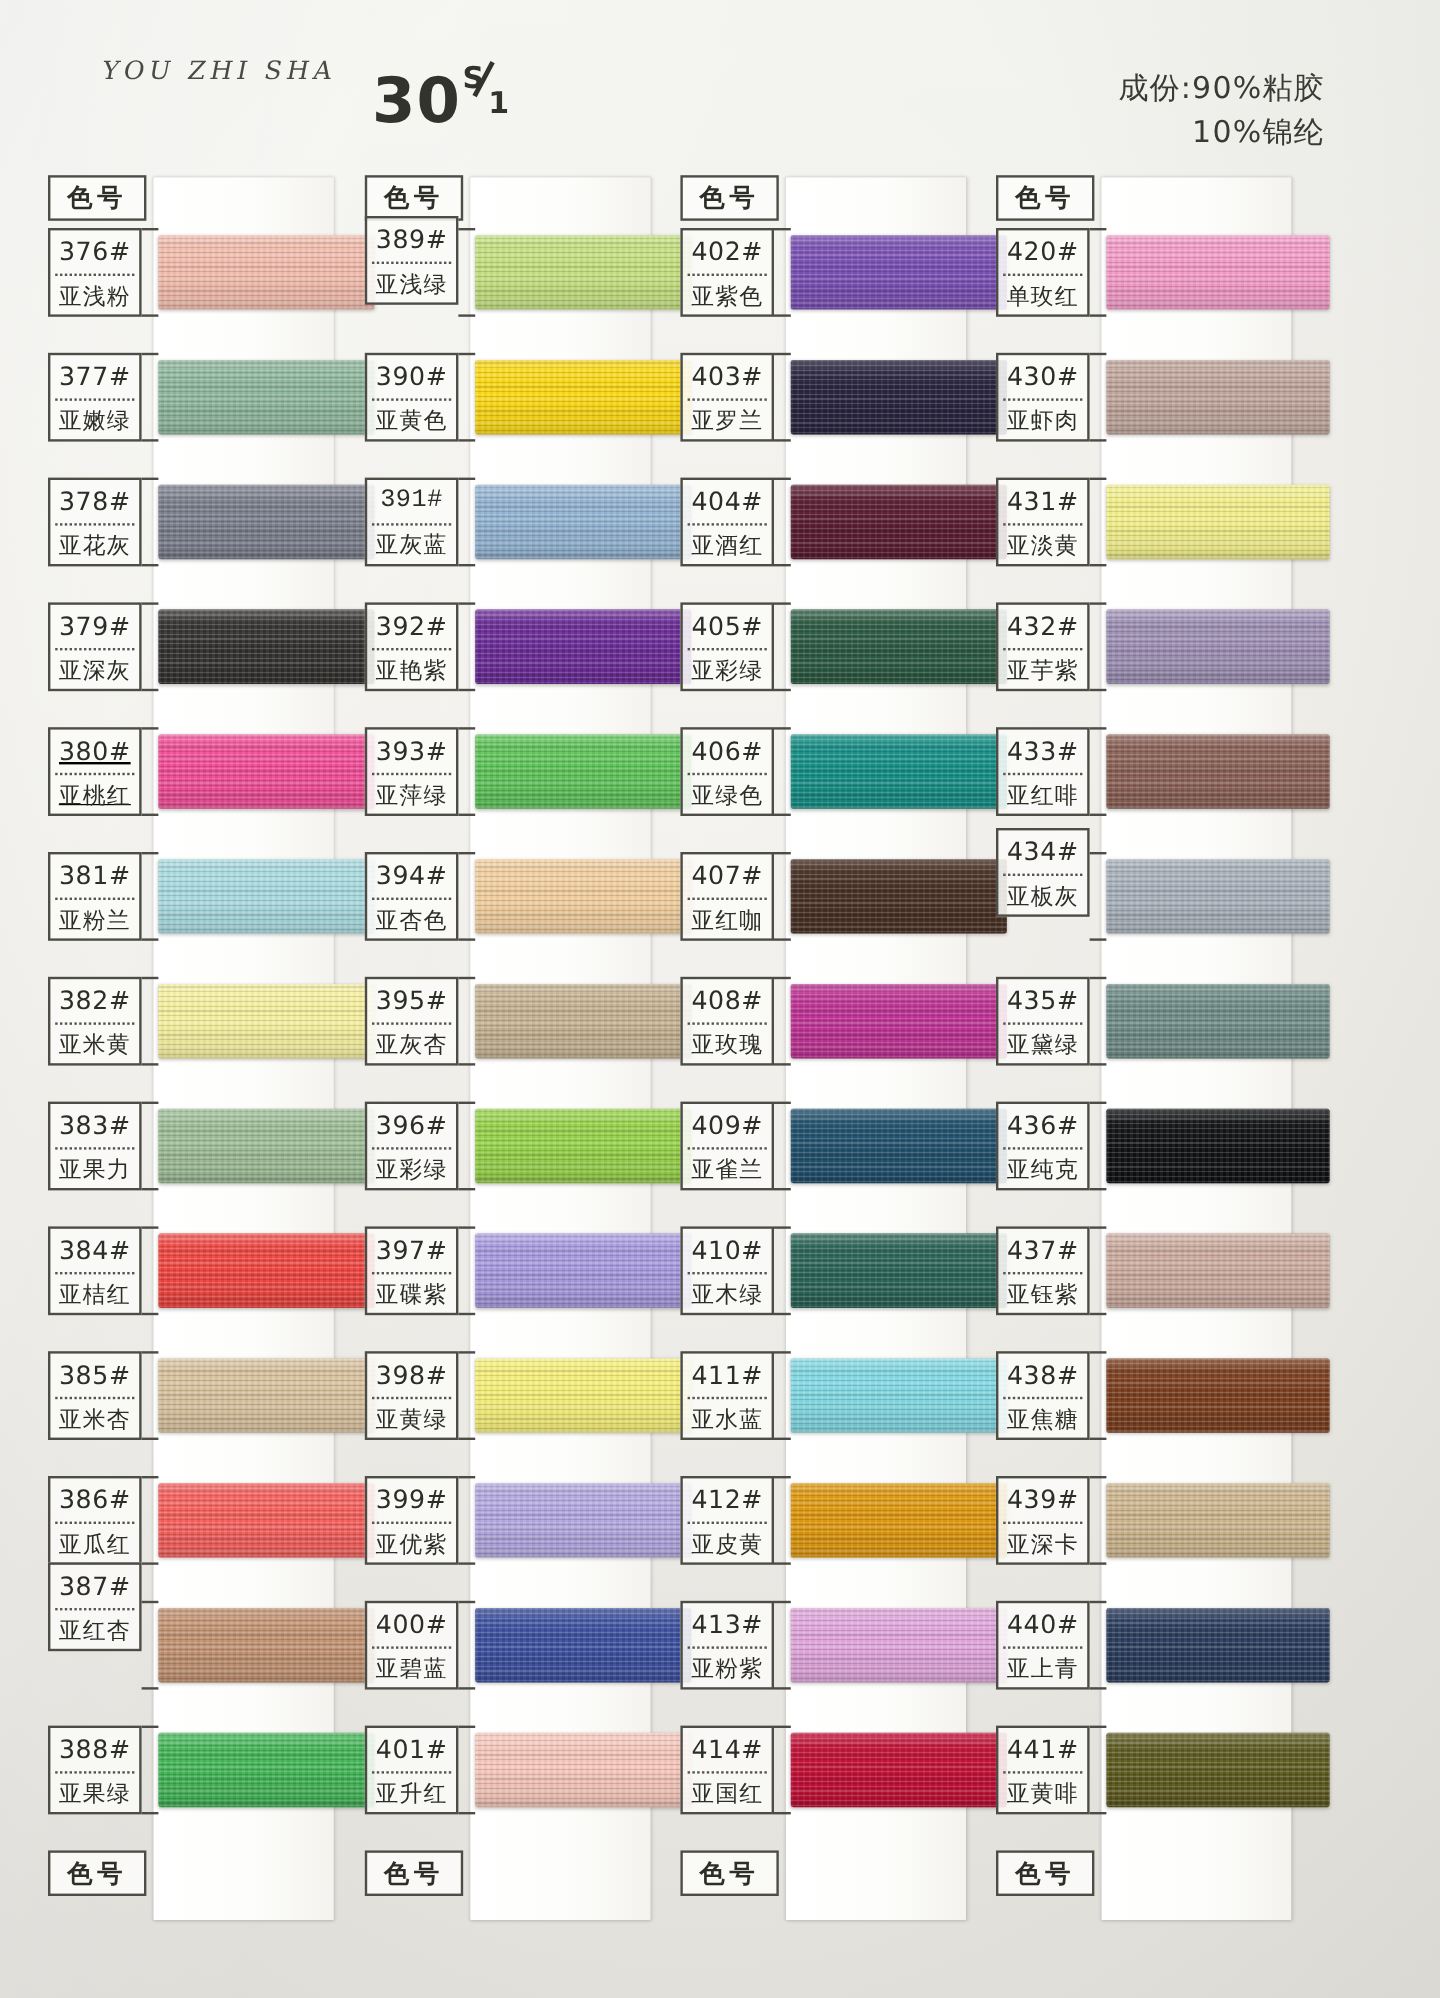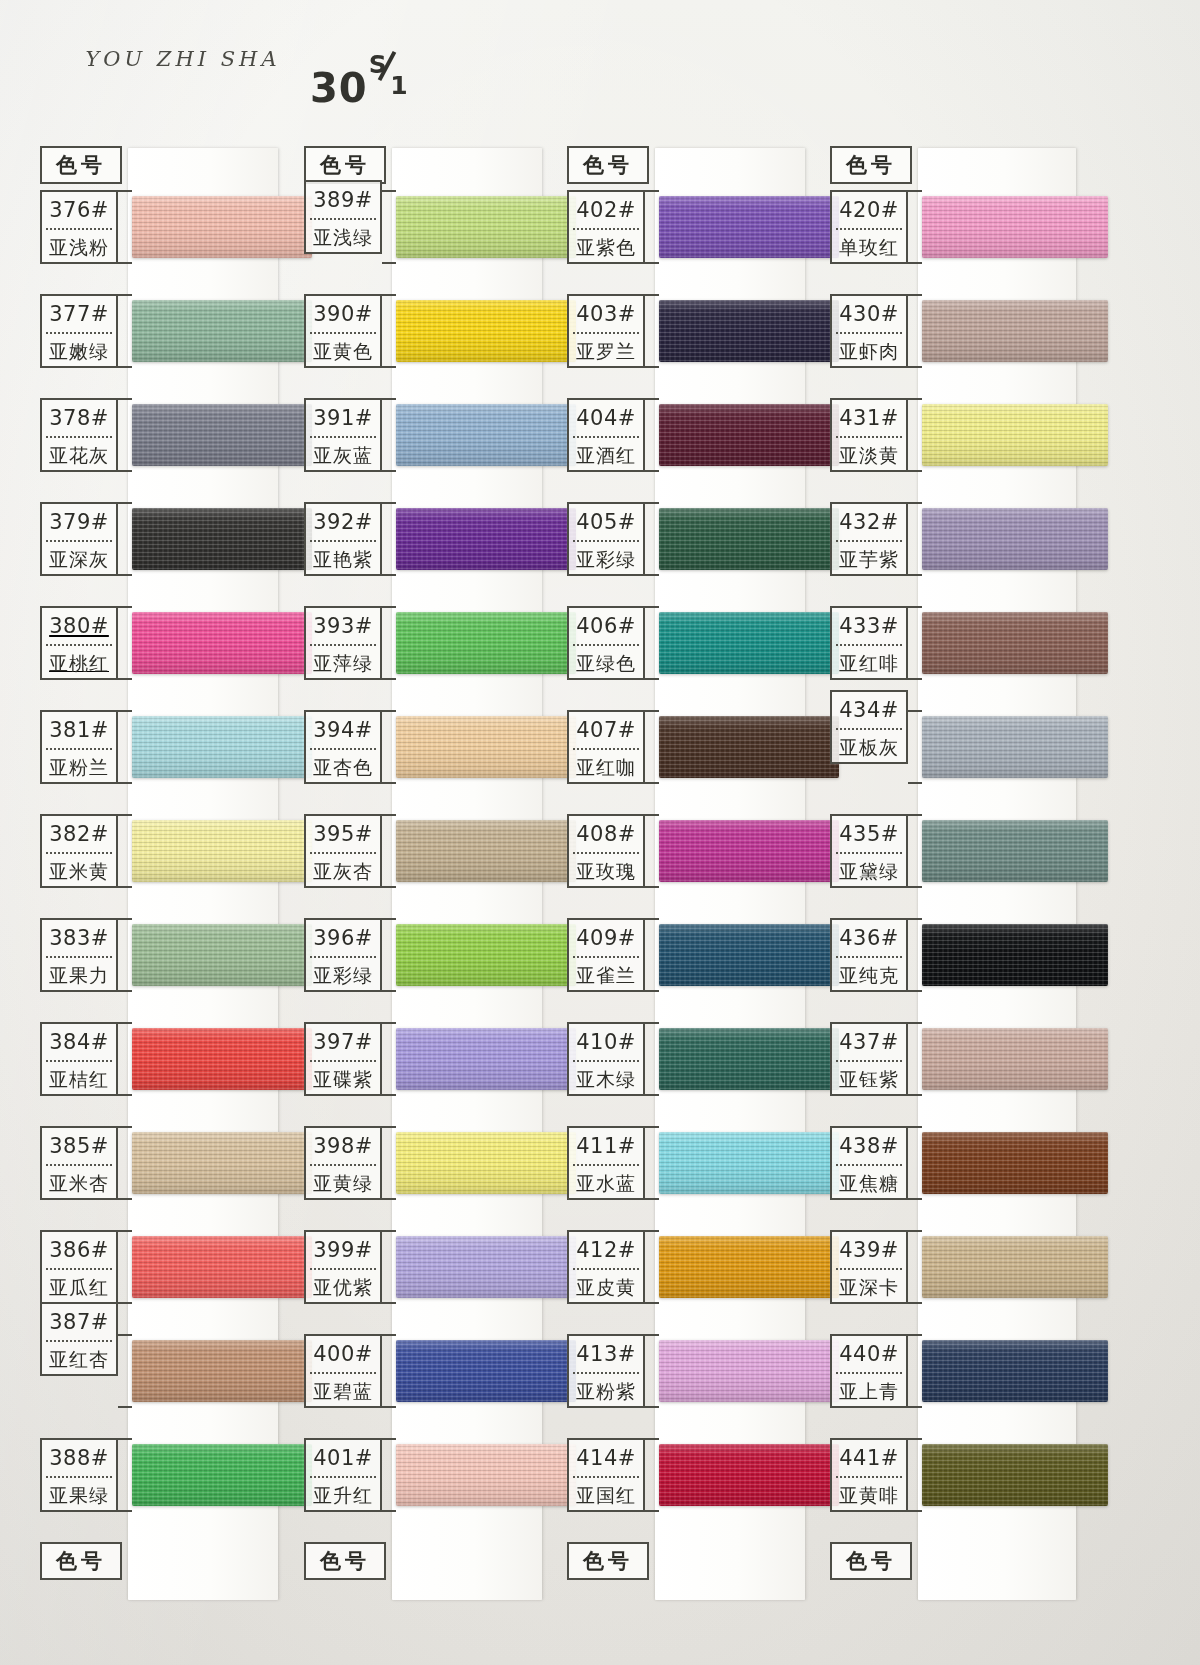--- a/index.html
+++ b/index.html
@@ -36,21 +36,21 @@
   .brand-en{
     margin-top:7px;
     font-family:"DejaVu Serif","Liberation Serif",serif;
     font-style:italic;font-size:21px;color:#4a4a44;letter-spacing:4px;
   }
   .title{
     position:absolute;left:310px;top:52px;width:560px;
     font-size:50px;font-weight:bold;color:#33332e;letter-spacing:1px;
     white-space:nowrap;
   }
-  .title .count{font-size:40px;}
+  .title .count{font-size:52px;}
   .title .frac{
     display:inline-block;position:relative;width:40px;height:50px;
     vertical-align:baseline;
   }
   .title .frac .num{position:absolute;left:1px;top:-2px;font-size:25px;}
   .title .frac .bar{
     position:absolute;left:3px;top:12px;width:32px;height:4px;background:#33332e;
     transform:rotate(-62deg);transform-origin:center;
   }
   .title .frac .den{position:absolute;right:-1px;bottom:2px;font-size:25px;}
@@ -146,20 +146,24 @@
 
 <div class="header">
   <div class="brand">
     <div class="brand-en">YOU ZHI SHA</div>
   </div>
 
   <div class="title">
     <span class="count">30</span><span class="frac"><span class="num">S</span><span class="bar"></span><span class="den">1</span></span>
   </div>
 
+  <div class="composition">
+    <div>成份:90%粘胶</div>
+    <div>10%锦纶</div>
+  </div>
 </div>
 
 <div class="columns" id="columns">
     <div class="colgroup c0">
       <div class="strip"></div>
       <div class="hdr top">色号</div>
       <div class="cell" style="top: 52px;">
         <div class="code">376#</div>
         <div class="sep"></div>
         <div class="cname">亚浅粉</div>
@@ -262,21 +266,21 @@
       </div>
       <div class="bracket" style="top: 52px;"></div>
       <div class="swatch" style="top: 58px; background: rgb(196, 224, 128);"></div>
       <div class="cell" style="top: 156px;">
         <div class="code">390#</div>
         <div class="sep"></div>
         <div class="cname">亚黄色</div>
       </div>
       <div class="bracket" style="top: 156px;"></div>
       <div class="swatch" style="top: 162px; background: rgb(250, 216, 22);"></div>
-      <div class="cell" style="top: 260px;">
+      <div class="cell" style="top: 260px; font-family: Liberation Mono, monospace;">
         <div class="code">391#</div>
         <div class="sep"></div>
         <div class="cname">亚灰蓝</div>
       </div>
       <div class="bracket" style="top: 260px;"></div>
       <div class="swatch" style="top: 266px; background: rgb(147, 179, 209);"></div>
       <div class="cell" style="top: 364px;">
         <div class="code">392#</div>
         <div class="sep"></div>
         <div class="cname">亚艳紫</div>

